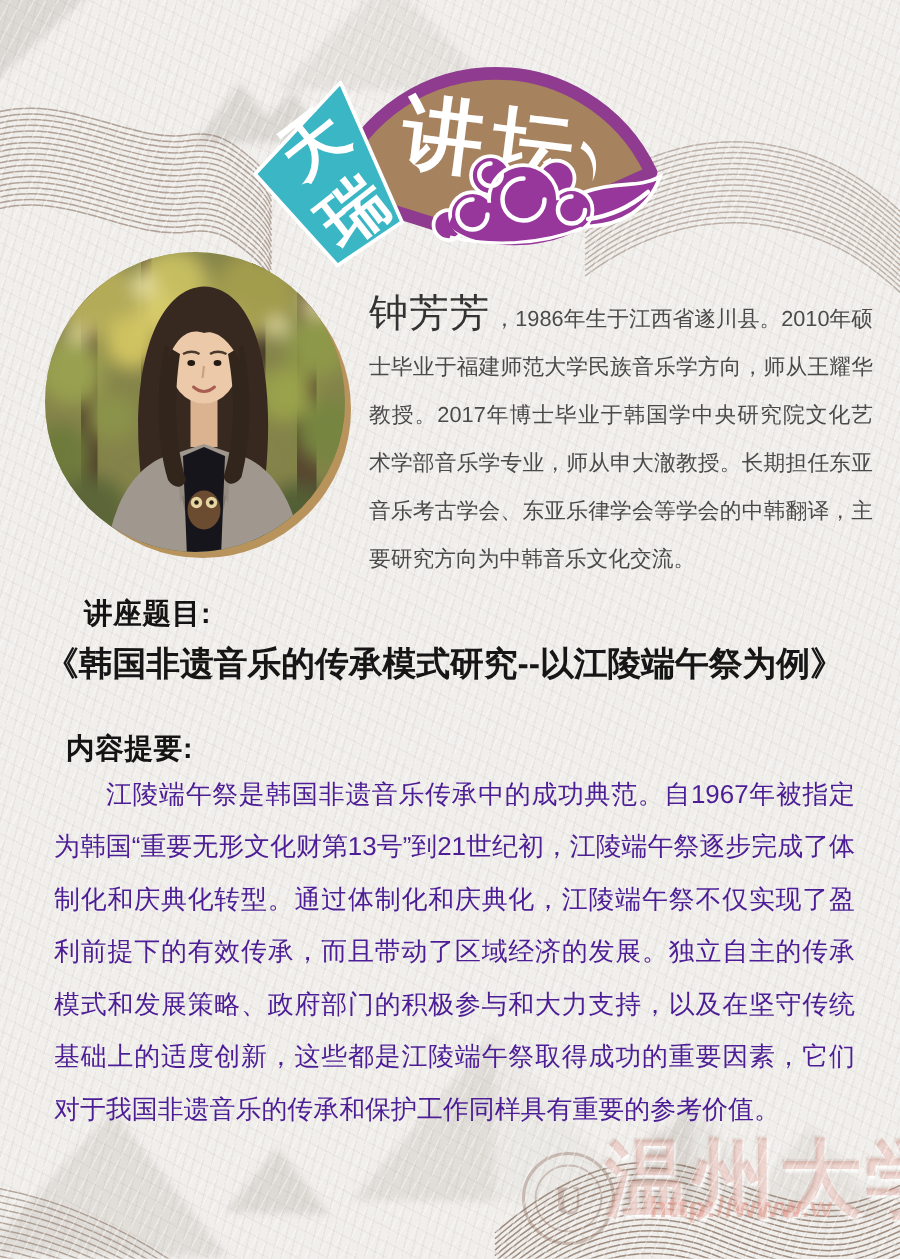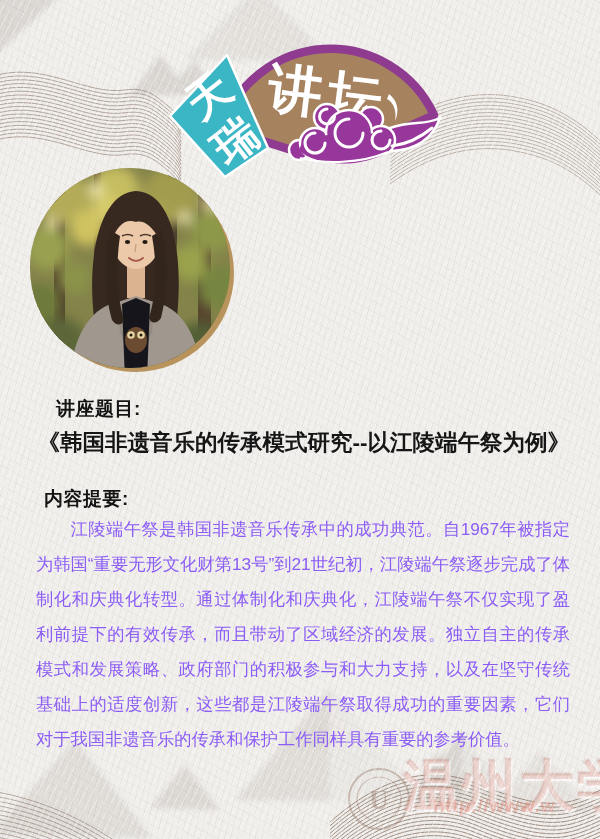--- a/index.html
+++ b/index.html
@@ -43,26 +43,26 @@
   }
   .speaker-name{font-size:26px;color:#333;letter-spacing:1px;margin-right:2px;}
 
   .topic-label,.summary-label{
     position:absolute;left:44px;z-index:4;font-size:19px;font-weight:bold;color:#141414;
     letter-spacing:.5px;
   }
   .topic-label{top:396px;margin-left:12px;}
   .summary-label{top:486px;}
   .lecture-title{
-    position:absolute;left:30px;top:427px;width:540px;z-index:4;text-align:right;
+    position:absolute;left:30px;top:427px;width:540px;z-index:4;text-align:left;
     font-size:22.5px;font-weight:bold;color:#161616;white-space:nowrap;
   }
   .summary-text{
     position:absolute;left:36px;top:512px;width:534px;z-index:4;
-    font-size:17.3px;line-height:35px;color:#8b5cf6;text-align:justify;text-indent:2em;
+    font-size:17.3px;line-height:35px;color:#4c1d95;text-align:justify;text-indent:2em;
   }
 </style>
 </head>
 <body>
 
 <div class="poster">
 
   <svg class="bg-art" width="600" height="839" viewBox="0 0 600 839">
     <defs>
       <filter id="soft" x="-30%" y="-30%" width="160%" height="160%">
@@ -265,20 +265,23 @@
       <g fill="none" stroke="#ffffff" stroke-width="3" stroke-linecap="round">
         <path d="M 349 119 a 14 14 0 1 0 14 14"></path>
         <path d="M 315 133 a 10 10 0 1 0 10 10"></path>
         <path d="M 381 131 a 9 9 0 1 0 9 9"></path>
         <path d="M 327 109 a 7.5 7.5 0 1 0 7.5 7.5"></path>
         <path d="M 392 146 C 408 144 420 138 432 128"></path>
       </g>
     </g>
   </svg>
 
+  <div class="bio-block">
+    <span class="speaker-name">钟芳芳</span><span>，1986年生于江西省遂川县。2010年硕士毕业于福建师范大学民族音乐学方向，师从王耀华教授。2017年博士毕业于韩国学中央研究院文化艺术学部音乐学专业，师从申大澈教授。长期担任东亚音乐考古学会、东亚乐律学会等学会的中韩翻译，主要研究方向为中韩音乐文化交流。</span>
+  </div>
 
   <div class="topic-label">讲座题目:</div>
   <div class="lecture-title">《韩国非遗音乐的传承模式研究--以江陵端午祭为例》</div>
 
   <div class="summary-label">内容提要:</div>
   <div class="summary-text">江陵端午祭是韩国非遗音乐传承中的成功典范。自1967年被指定为韩国“重要无形文化财第13号”到21世纪初，江陵端午祭逐步完成了体制化和庆典化转型。通过体制化和庆典化，江陵端午祭不仅实现了盈利前提下的有效传承，而且带动了区域经济的发展。独立自主的传承模式和发展策略、政府部门的积极参与和大力支持，以及在坚守传统基础上的适度创新，这些都是江陵端午祭取得成功的重要因素，它们对于我国非遗音乐的传承和保护工作同样具有重要的参考价值。</div>
 
 </div>
 
 </body></html>

